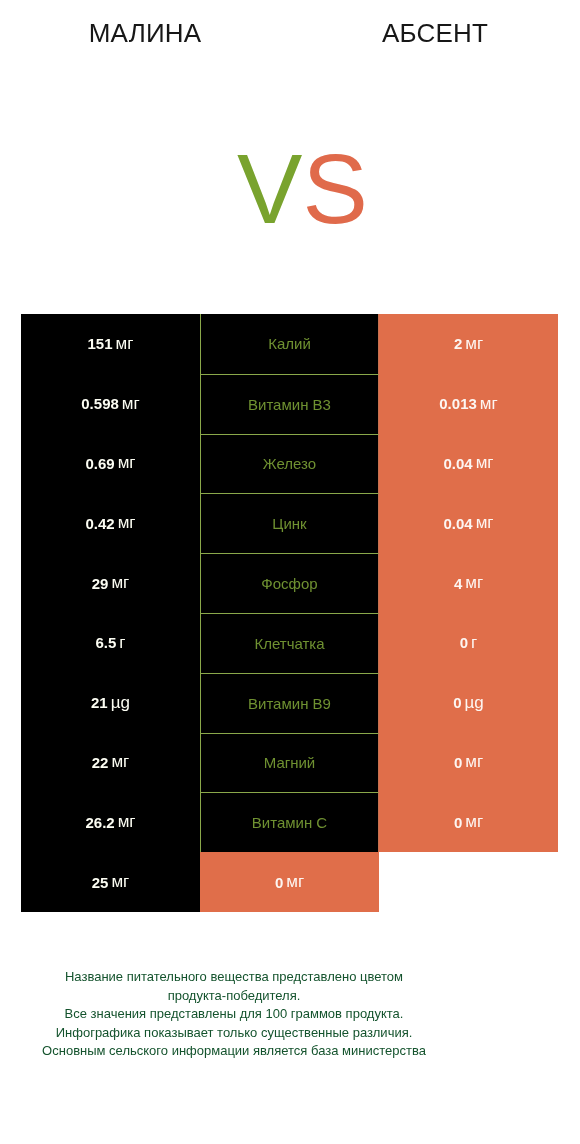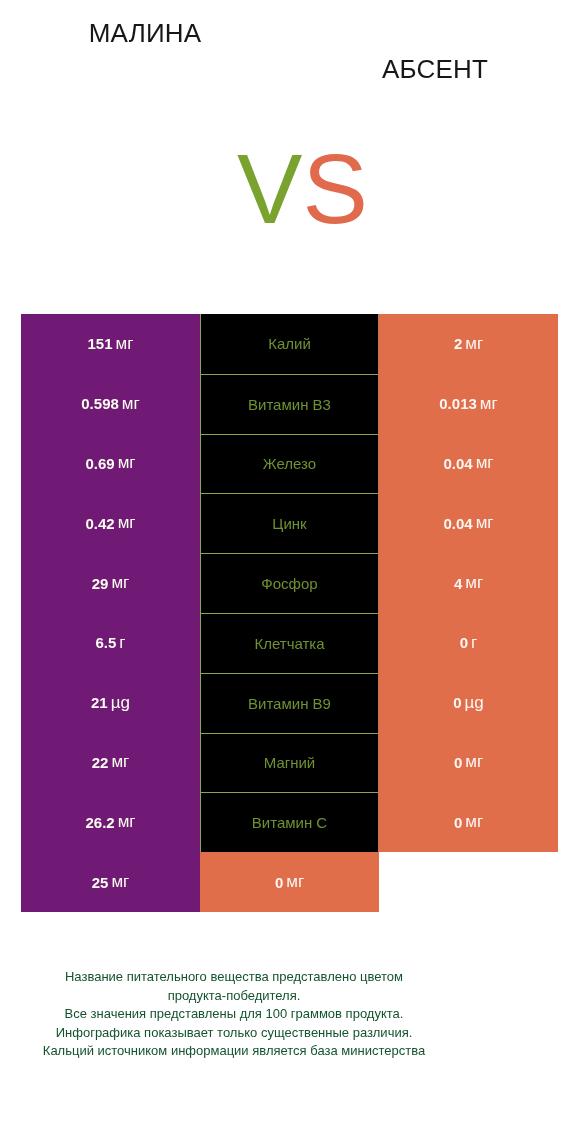--- a/index.html
+++ b/index.html
@@ -1,28 +1,28 @@
 <!DOCTYPE html>
 <html><head>
 <meta charset="utf-8">
 <style>
   html,body{margin:0;padding:0;}
   body{width:580px;height:1144px;background:#fff;font-family:"Liberation Sans",sans-serif;overflow:hidden;}
   .page{position:relative;width:580px;height:1144px;background:#fff;}
   .hdr{position:absolute;top:0;left:0;width:580px;height:300px;padding-left:47px;}
   .ttl{position:absolute;top:18px;font-size:26px;color:#171717;text-align:center;letter-spacing:0.2px;}
   #t-left{left:0;width:290px;}
-  #t-right{left:290px;width:290px;margin-top:36px;}
+  #t-right{left:290px;width:290px;}
   .vs{position:absolute;left:225px;top:140px;font-size:98px;font-weight:400;line-height:1;margin-left:12px;}
   .vs .v{color:#79a32e;}
   .vs .s{color:#e06a4b;}
   .tbl{position:absolute;left:21px;top:314px;width:537px;}
   .row{display:flex;height:59.8px;}
   .cell{display:flex;align-items:center;justify-content:center;width:179px;box-sizing:border-box;}
-  .cl{background:#701a75;color:#fcfdf3;}
+  .cl{background:#000000;color:#fcfdf3;}
   .cr{background:#e06e4a;color:#fdf6f2;}
   .cm{background:#000000;color:#6f9131;border-left:1px solid #8aa84a;border-right:1px solid #c6714f;border-top:1px solid #8aa84a;font-size:15px;}
   .row:last-child .cm{border-bottom:1px solid #8aa84a;}
   .row:first-child .cm{border-top:0;}
   .val{font-weight:bold;font-size:15px;}
   .unit{font-size:17px;margin-left:3px;font-weight:normal;}
   .foot{position:absolute;left:0;top:968px;width:468px;text-align:center;font-size:13px;line-height:18.6px;color:#14532d;}
 </style>
 </head>
 <body>
@@ -142,15 +142,15 @@
           <span class="val">0</span>
           <span class="unit">мг</span>
         </div>
       </div>
     </div>
   <div class="foot" id="footer">
       <div>Название питательного вещества представлено цветом</div>
       <div>продукта-победителя.</div>
       <div>Все значения представлены для 100 граммов продукта.</div>
       <div>Инфографика показывает только существенные различия.</div>
-      <div>Кальций источником информации является база министерства</div>
+      <div>Основным сельского информации является база министерства</div>
     </div>
 </div>
 
 </body></html>

